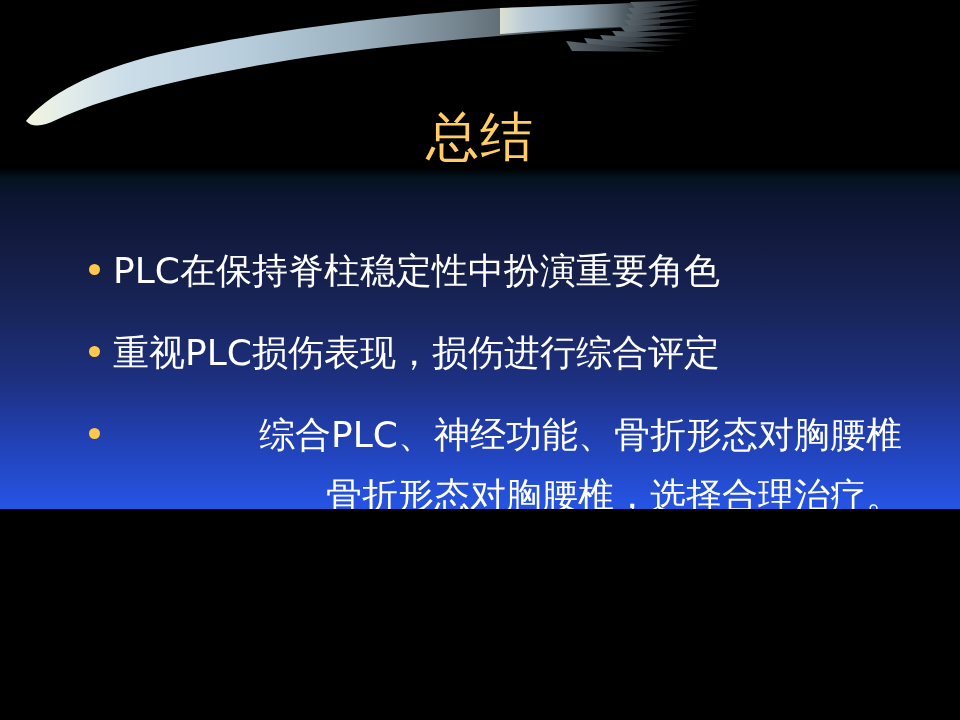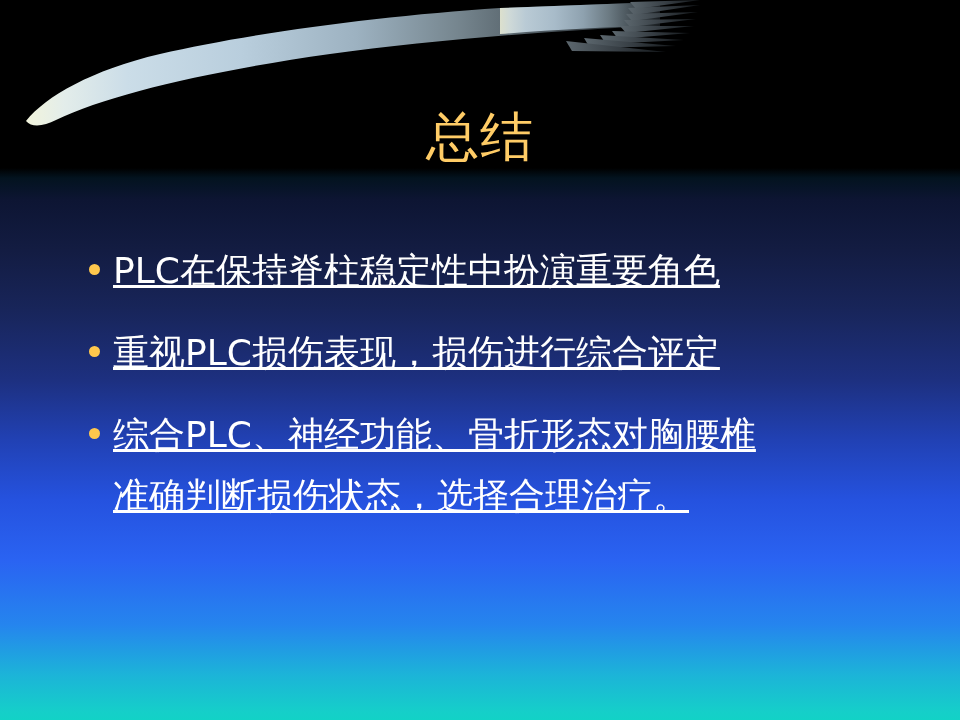--- a/index.html
+++ b/index.html
@@ -3,21 +3,21 @@
 <meta charset="utf-8">
 <style>
   html, body {
     margin: 0;
     padding: 0;
     background: #000;
   }
   #slide {
     position: relative;
     width: 960px;
-    height: 720px;
+    height: 509px;
     overflow: hidden;
     font-family: "DejaVu Sans", "Liberation Sans", sans-serif;
     
     background:
       linear-gradient(to bottom,
         #000000 0px,
         #000000 168px,
         #03131f 178px,
         #0d1533 200px,
         #131c42 250px,
@@ -66,23 +66,22 @@
   }
   .bullet-row {
     position: relative;
     padding-left: 31px;
     margin-bottom: 21px;
     color: #FFFFFF;
     font-size: 36px;
     line-height: 61px;
     letter-spacing: 0px;
     font-weight: 400;
-    text-decoration: underline;
   }
-  .bullet-row:last-child { margin-bottom: 0; }
+  .bullet-row:last-child { margin-bottom: 0; text-align: right; }
   .bullet-dot {
     position: absolute;
     left: 7px;
     top: 24px;
     width: 11px;
     height: 11px;
     border-radius: 50%;
     background: #FFC84D;
   }
   .bullet-text {
@@ -148,18 +147,18 @@
     </div>
 
     <div class="bullet-row">
       <span class="bullet-dot"></span>
       <span class="bullet-text">重视PLC损伤表现，损伤进行综合评定</span>
     </div>
 
     <div class="bullet-row">
       <span class="bullet-dot"></span>
       <span class="bullet-text">综合PLC、神经功能、骨折形态对胸腰椎</span>
-      <span class="cont">准确判断损伤状态，选择合理治疗。</span>
+      <span class="cont">骨折形态对胸腰椎，选择合理治疗。</span>
     </div>
 
   </div>
 
 </div>
 
 </body></html>

